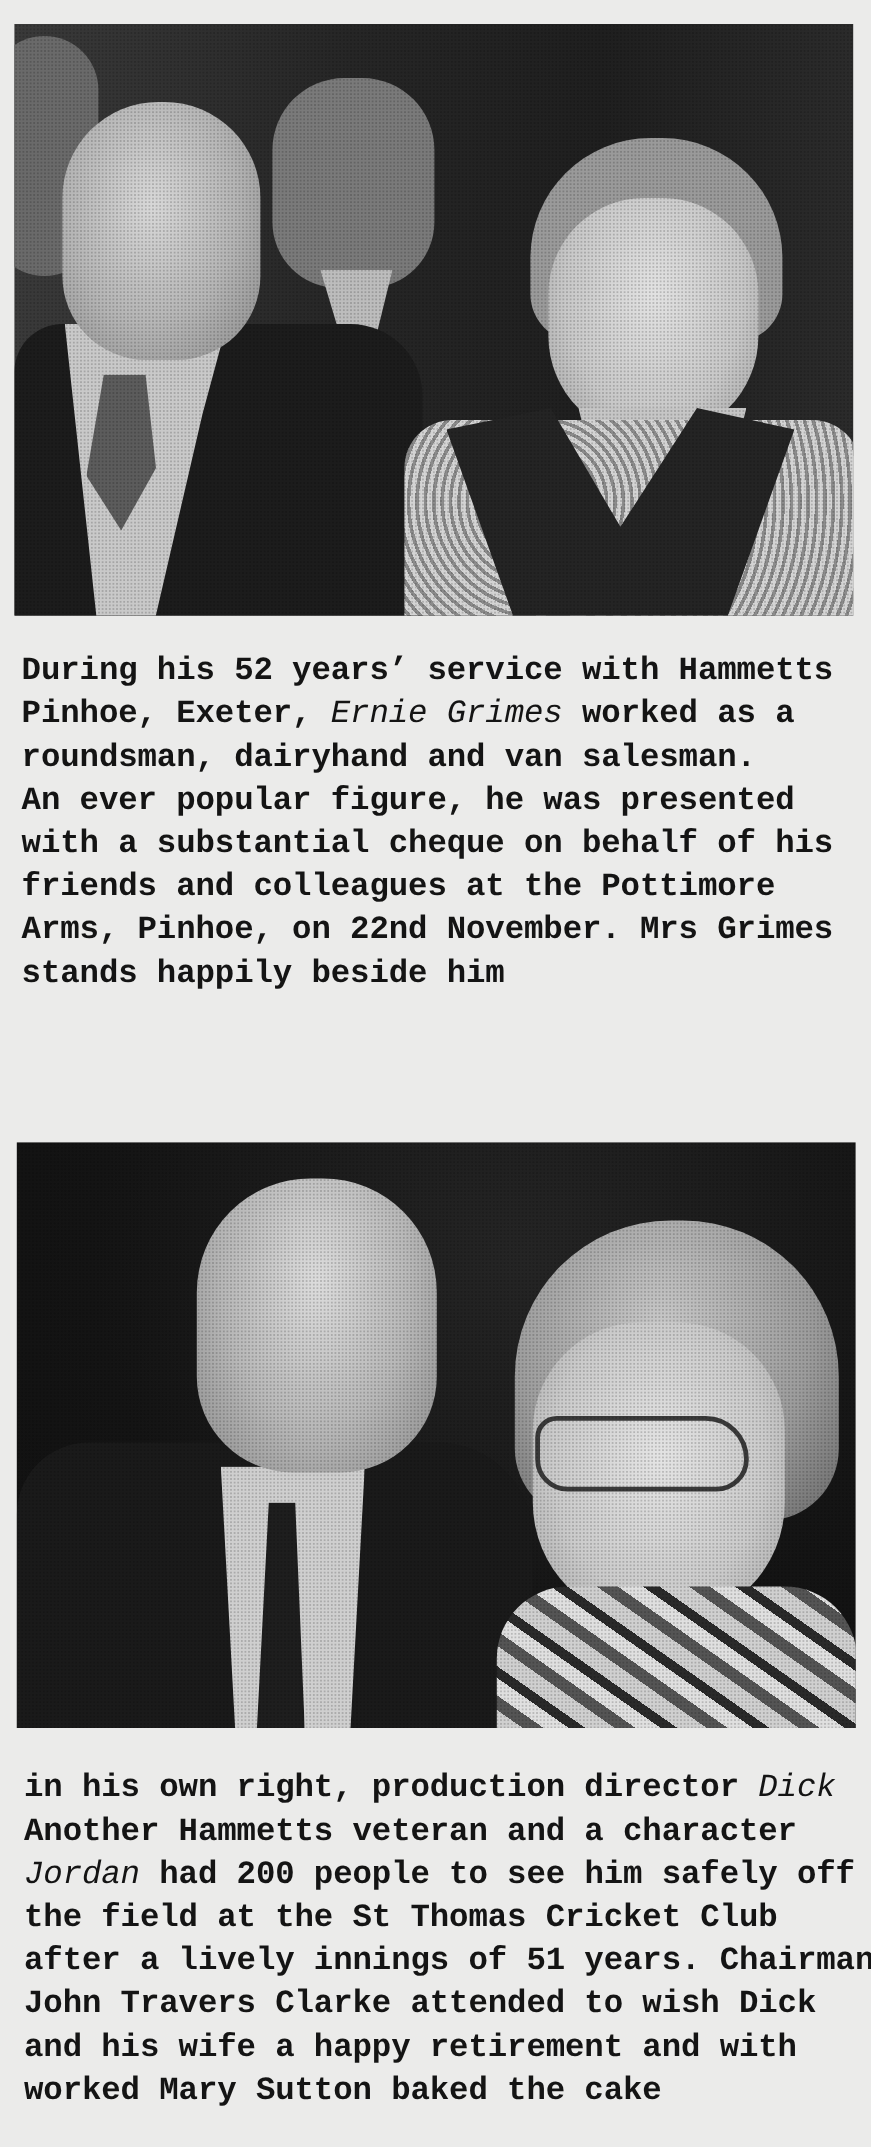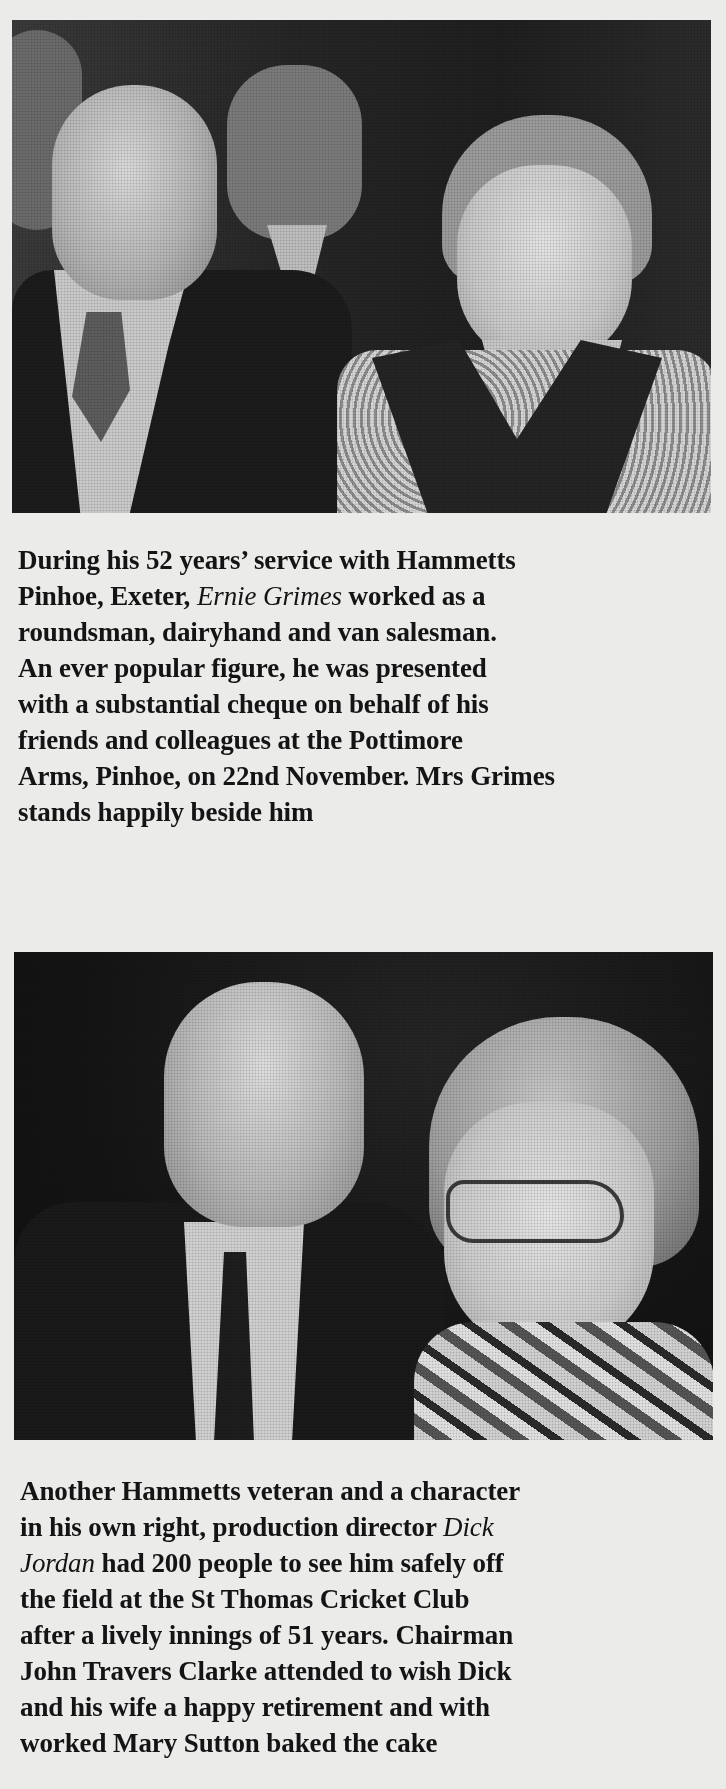--- a/index.html
+++ b/index.html
@@ -25,20 +25,21 @@
     background: linear-gradient(90deg, #3a3a3a 0%, #262626 40%, #1f1f1f 70%, #2b2b2b 100%); }
   #photo2 { left: 14px; top: 952px; width: 699px; height: 488px;
     background: radial-gradient(ellipse at 60% 20%, #252525 0%, #141414 60%, #101010 100%); }
   .shape { position: absolute; }
   .caption {
     position: absolute;
     left: 18px; width: 700px;
     font-size: 27px; line-height: 36px;
     font-weight: bold;
     letter-spacing: -0.1px;
+    font-family: Liberation Mono, monospace;
   }
   .caption .line { display: block; white-space: nowrap; }
   .caption em { font-style: italic; font-weight: normal; }
   #caption1 { top: 542px; }
   #caption2 { top: 1473px; left: 20px; }
 </style>
 </head>
 <body>
 
 <div id="photo1" class="photo">
@@ -91,21 +92,21 @@
   <div class="shape" style="left:415px;top:65px;width:270px;height:250px;border-radius:130px 130px 60px 60px;background:radial-gradient(ellipse at 45% 35%,#c8c8c8 0%,#9c9c9c 60%,#6a6a6a 100%);"></div>
 
   <div class="shape" style="left:430px;top:150px;width:210px;height:250px;border-radius:90px 90px 100px 100px;background:radial-gradient(ellipse at 50% 45%,#e4e4e4 0%,#cbcbcb 60%,#a4a4a4 100%);"></div>
 
   <div class="shape" style="left:432px;top:228px;width:170px;height:55px;border:4px solid #3a3a3a;border-radius:20px 40px 30px 30px;background:transparent;"></div>
 
   <div class="shape" style="left:400px;top:370px;width:300px;height:120px;background:repeating-linear-gradient(35deg,#d0d0d0 0 14px,#555 14px 24px,#e0e0e0 24px 36px,#2a2a2a 36px 44px);border-radius:60px 60px 0 0;"></div>
 </div>
 
 <div id="caption2" class="caption">
+  <span class="line"><span>in his own right, production director </span><em>Dick</em></span>
   <span class="line"><span>Another Hammetts veteran and a character</span></span>
-  <span class="line"><span>in his own right, production director </span><em>Dick</em></span>
   <span class="line"><em>Jordan</em><span> had 200 people to see him safely off</span></span>
   <span class="line"><span>the field at the St Thomas Cricket Club</span></span>
   <span class="line"><span>after a lively innings of 51 years. Chairman</span></span>
   <span class="line"><span>John Travers Clarke attended to wish Dick</span></span>
   <span class="line"><span>and his wife a happy retirement and with</span></span>
   <span class="line"><span>worked Mary Sutton baked the cake</span></span>
 </div>
 
 </body></html>

